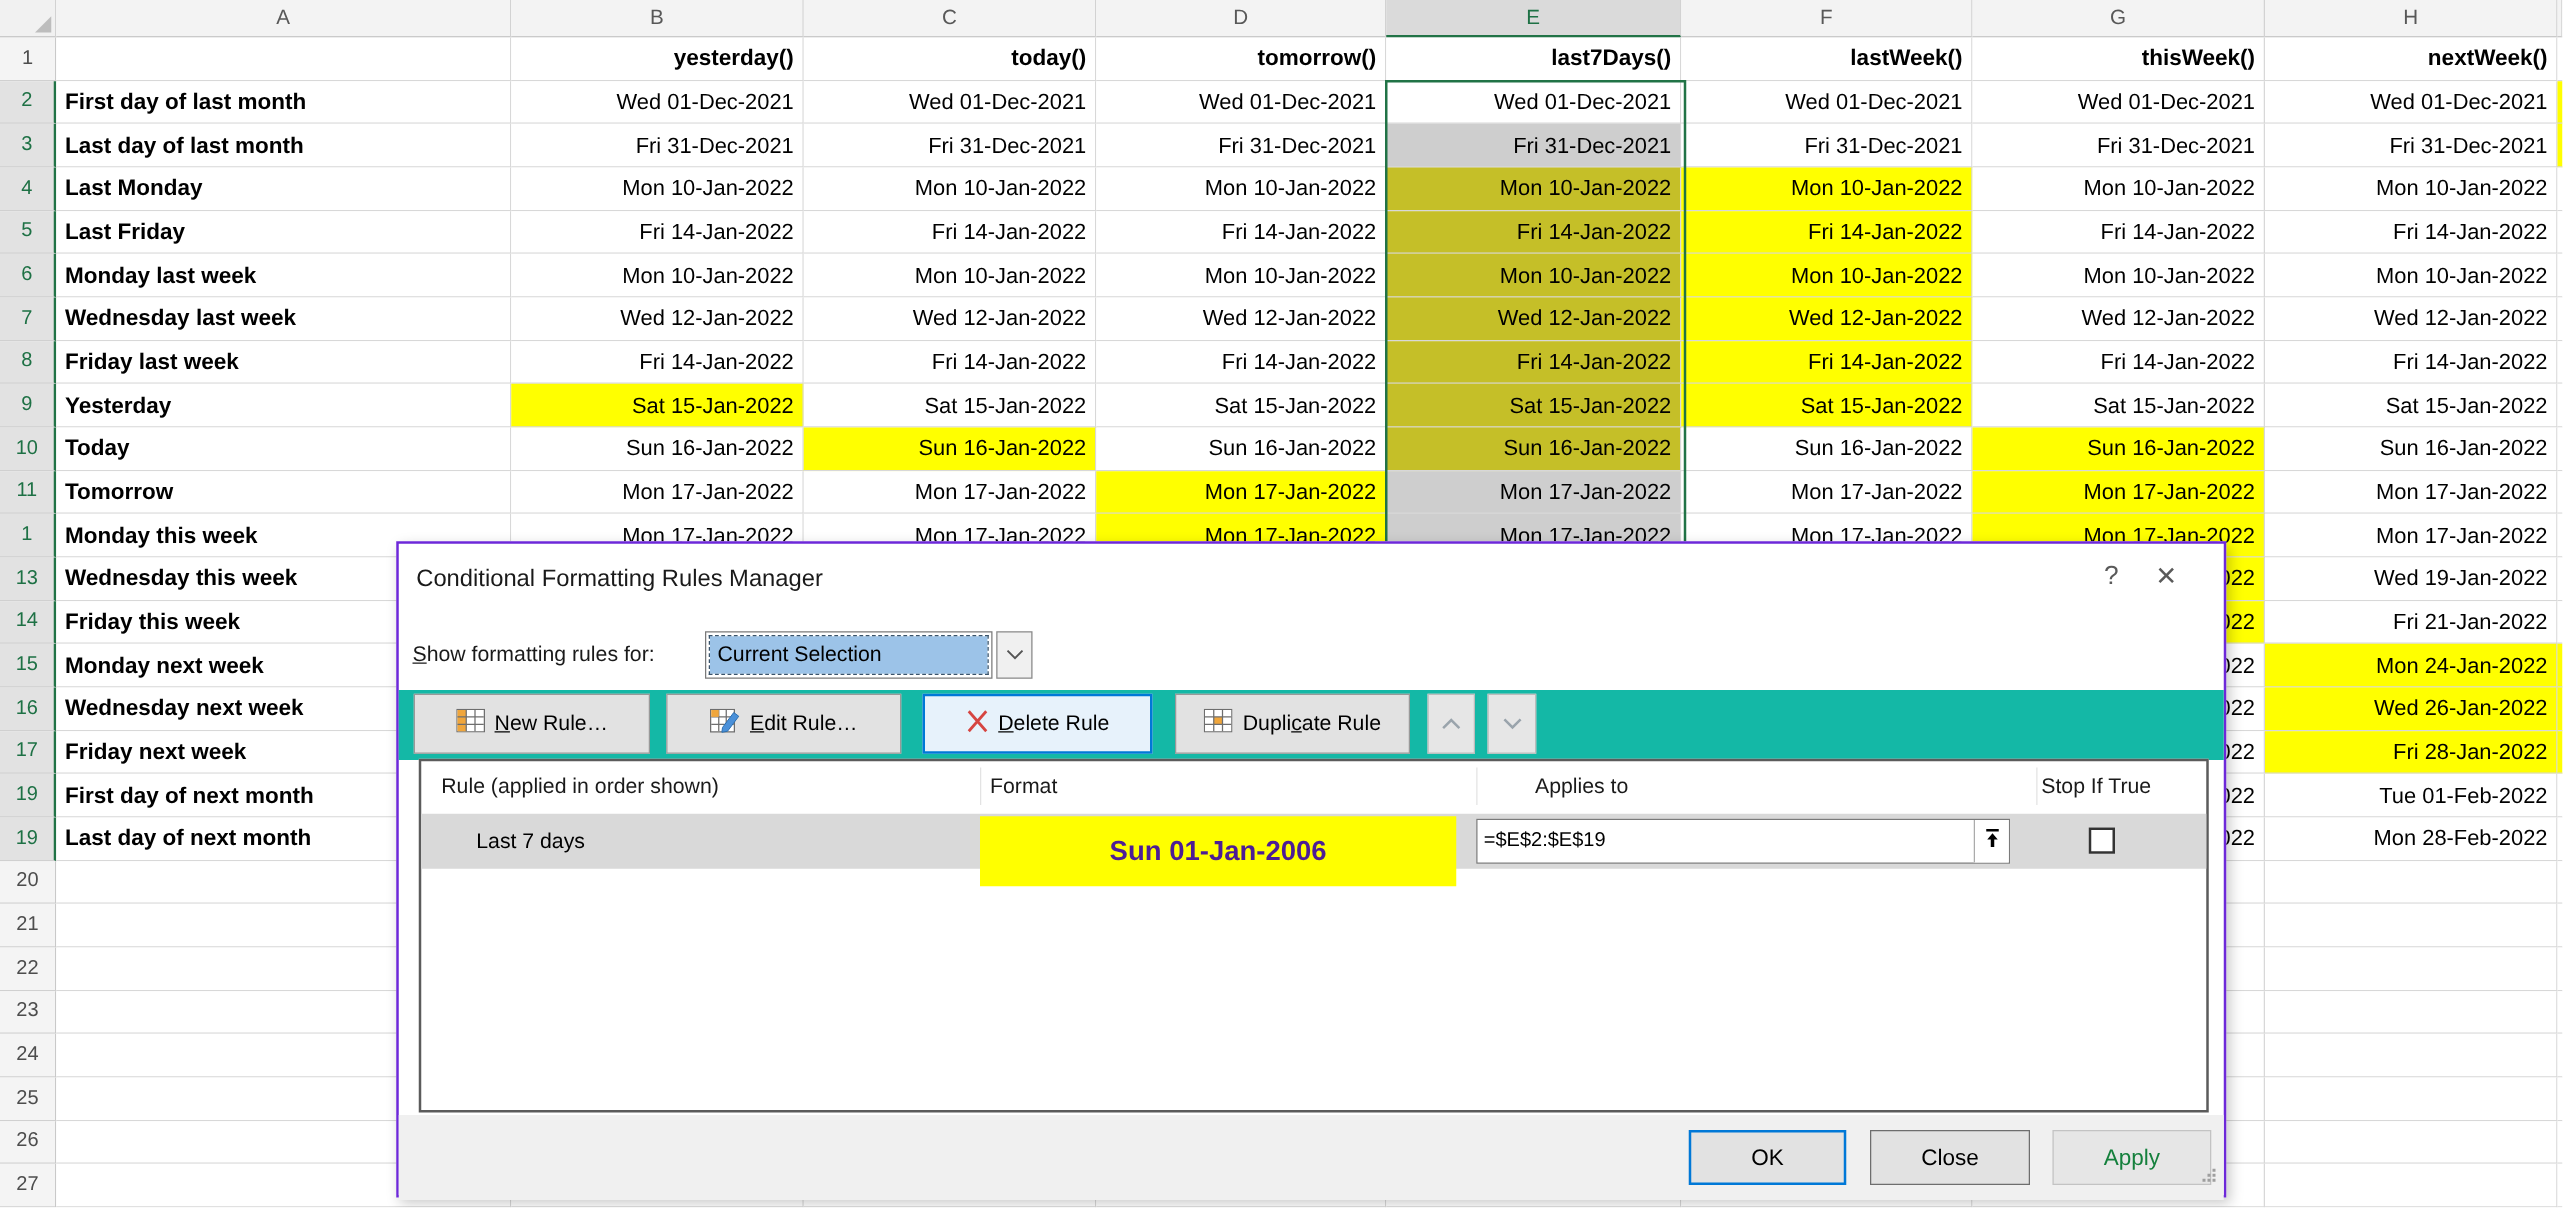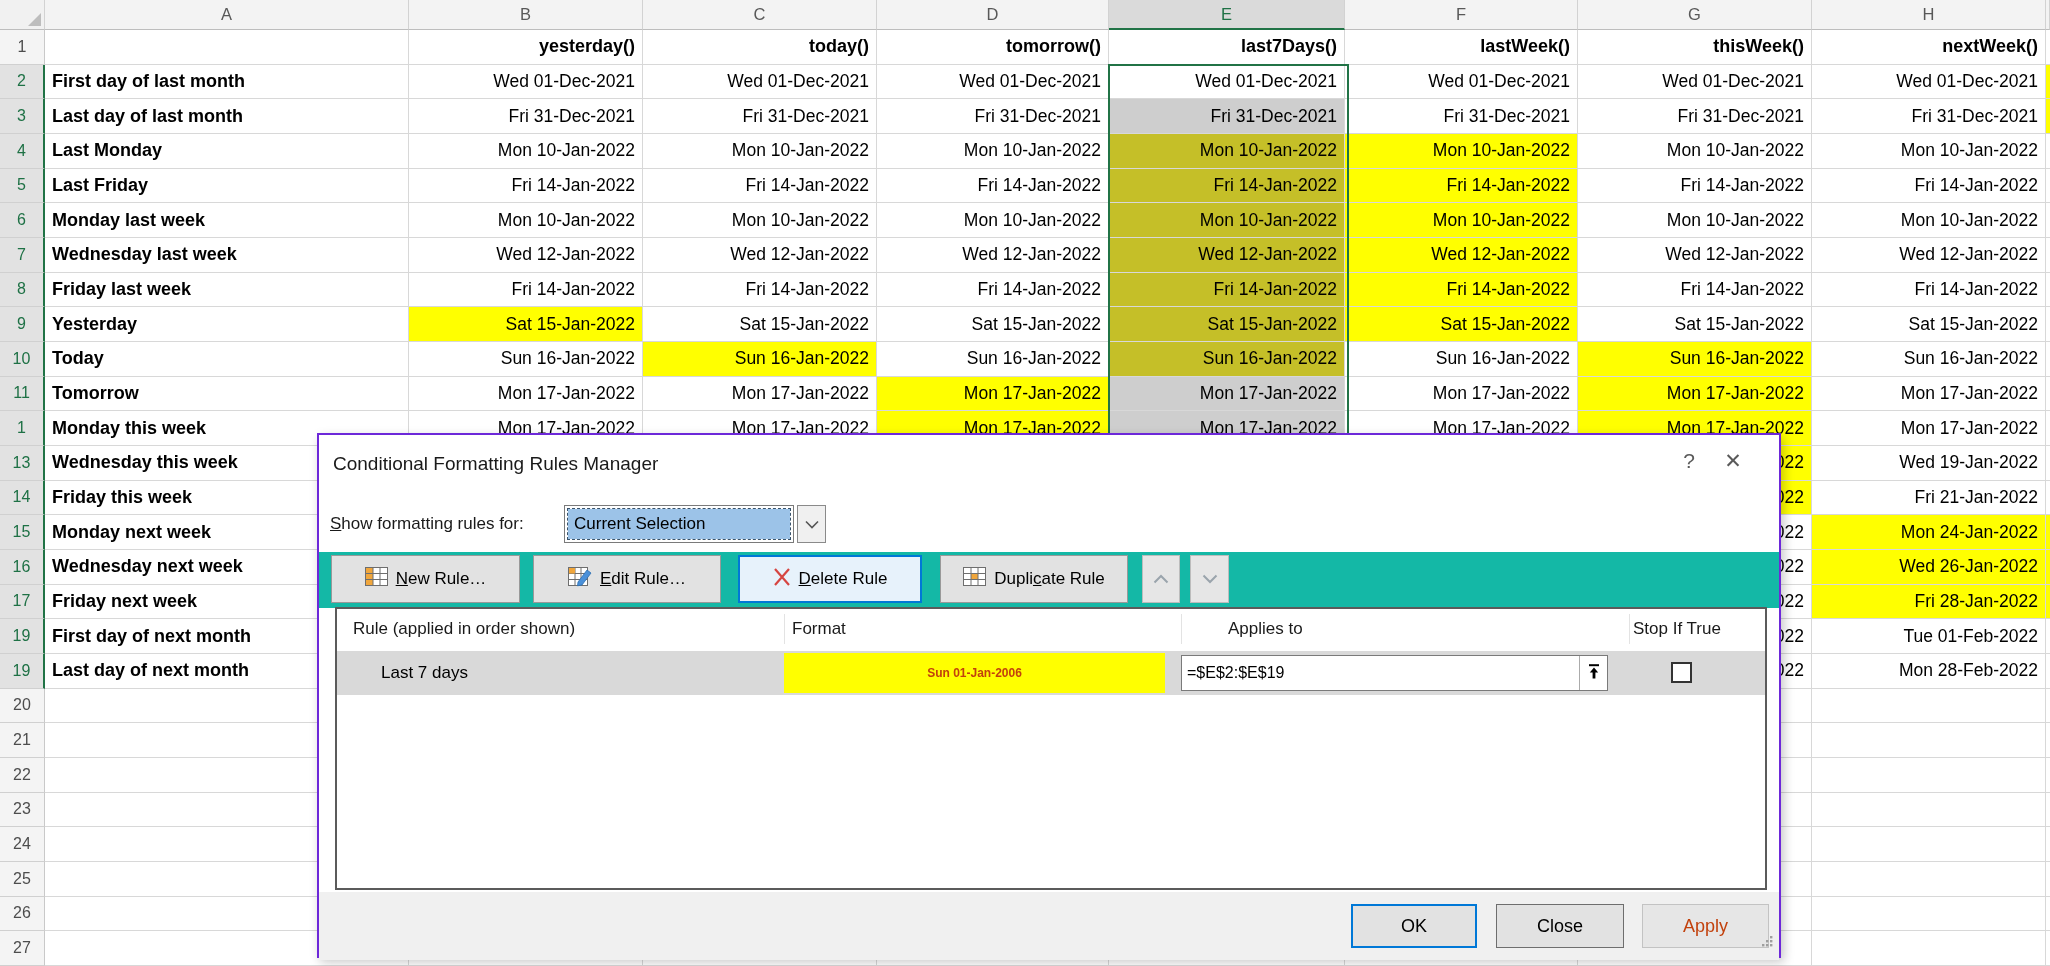--- a/index.html
+++ b/index.html
@@ -45,33 +45,33 @@
   .toolbar{position:absolute;left:0;top:117px;width:100%;height:56px;background:#14b8a6;}
   .tb-btn{position:absolute;top:3px;height:48px;background:#E2E2E2;border:1px solid #999;
           display:flex;align-items:center;justify-content:center;gap:8px;font-size:17px;color:#000;padding:0 10px;}
   .tb-btn.focused{background:#E7F2FB;border:2px solid #0078D7;}
   .tb-btn.arrow{background:#E6E6E6;border:1px solid #BCBCBC;}
   .listbox{position:absolute;left:16px;top:172px;width:1432px;height:283px;background:#fff;border:2px solid #5B5B5B;}
   .lh-text{position:absolute;top:0;height:40px;display:flex;align-items:center;font-size:17px;color:#1A1A1A;}
   .lh-sep{position:absolute;top:5px;width:1px;height:30px;background:#E3E3E3;}
   .rule-row{position:absolute;left:0;top:42px;width:100%;height:44px;background:#D9D9D9;}
   .rule-name{position:absolute;left:44px;top:0;height:44px;display:flex;align-items:center;font-size:17px;color:#000;}
-  .fmt-preview{position:absolute;left:447px;top:2px;width:381px;height:40px;background:#FFFF00;
-               display:flex;align-items:center;justify-content:center;font-size:12px;font-weight:600;color:#c2410c;}
+  .fmt-preview{position:absolute;left:447px;top:2px;width:381px;height:56px;background:#FFFF00;
+               display:flex;align-items:center;justify-content:center;font-size:22px;font-weight:600;color:#4c1d95;}
   .applies{position:absolute;left:844px;top:4px;width:427px;height:36px;background:#fff;border:1px solid #7A7A7A;
            display:flex;align-items:stretch;}
   .applies-text{flex:1;display:flex;align-items:center;padding-left:5px;font-size:16px;color:#000;overflow:hidden;}
   .range-btn{width:28px;border-left:1px solid #ABABAB;background:#fff;display:flex;align-items:center;justify-content:center;}
   .stop-cb{position:absolute;left:1334px;top:11px;width:21px;height:21px;background:#fff;border:2px solid #333;}
   .bottombar{position:absolute;left:0;top:457px;width:100%;height:68px;background:#F0F0F0;}
   .dlg-btn{position:absolute;top:12px;height:44px;background:#E2E2E2;border:1px solid #6E6E6E;
            display:flex;align-items:center;justify-content:center;font-size:18px;color:#000;}
   #btn-ok{left:1032px;width:126px;border:2px solid #0078D7;}
   #btn-close{left:1177px;width:128px;}
-  #btn-apply{left:1323px;width:127px;background:#E6E6E6;border:1px solid #C3C3C3;color:#c2410c;}
+  #btn-apply{left:1323px;width:127px;background:#E6E6E6;border:1px solid #C3C3C3;color:#15803d;}
   .grip{position:absolute;right:5px;bottom:4px;}
 </style>
 </head>
 <body>
 
 <div id="app">
   <div id="sheet">
       <div class="colhead corner" style="left: 0px; top: 0px; width: 45px; height: 30px;">
         <div class="corner-tri"></div>
       </div>

